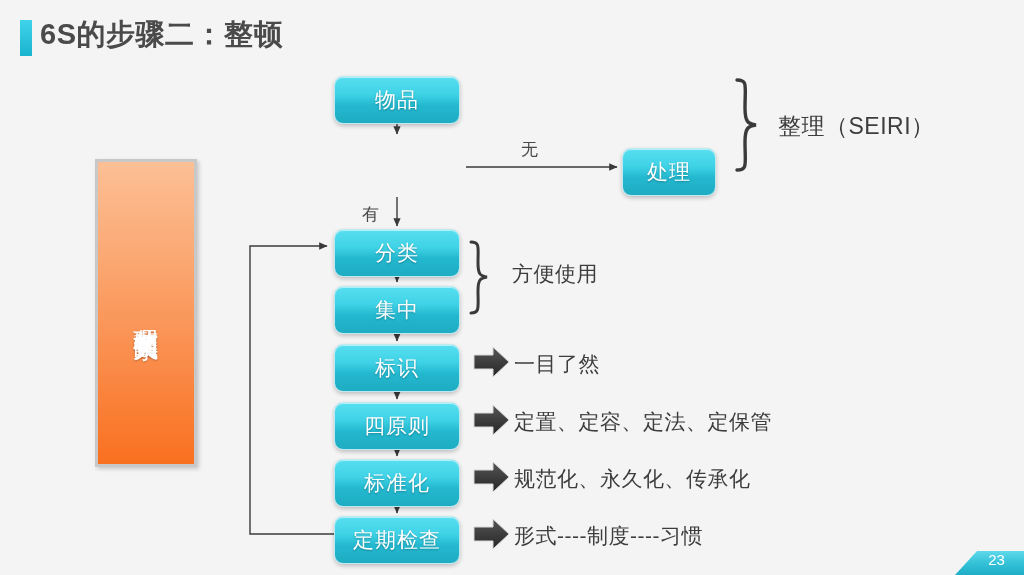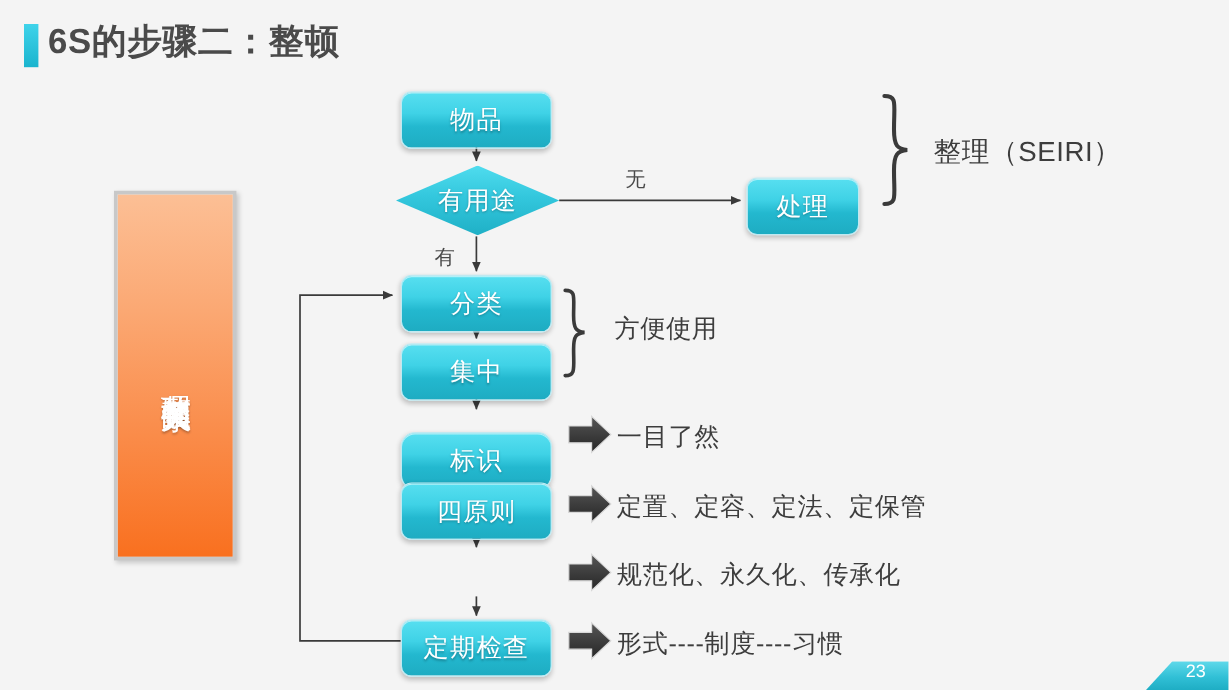--- a/index.html
+++ b/index.html
@@ -222,45 +222,44 @@
 
     <g>
       <path d="M 474 527 L 493 527 L 493 519 L 509 534 L 493 549 L 493 541 L 474 541 Z" fill="url(#blockArrowGrad)" stroke="#d8d8d8" stroke-width="1"></path>
     </g>
   </svg>
 
   <div class="node" style="top:76px;">
     <span class="node-label">物品</span>
   </div>
 
-  <div class="diamond-wrap">
-    <div class="diamond-shape"></div>
-    <div class="diamond-label">有用途</div>
-  </div>
 
   <div class="node small" style="left:622px; top:148px;">
     <span class="node-label">处理</span>
   </div>
 
   <div class="node" style="top:229px;">
     <span class="node-label">分类</span>
   </div>
 
   <div class="node" style="top:286px;">
     <span class="node-label">集中</span>
   </div>
 
-  <div class="node" style="top:360px;border-radius:12px;">
+  <div class="node" style="top:344px;">
     <span class="node-label">标识</span>
   </div>
 
   <div class="node" style="top:402px;">
     <span class="node-label">四原则</span>
   </div>
 
+  <div class="node" style="top:459px;">
+    <span class="node-label">标准化</span>
+  </div>
 
   <div class="node" style="top:516px;">
     <span class="node-label">定期检查</span>
   </div>
 
   <div class="edge-label" style="left:521px; top:138px;">无</div>
   <div class="edge-label" style="left:362px; top:203px;">有</div>
 
   <div class="note-text" style="left:778px; top:111px; font-size:23px;">整理（SEIRI）</div>
   <div class="note-text" style="left:512px; top:260px;">方便使用</div>

